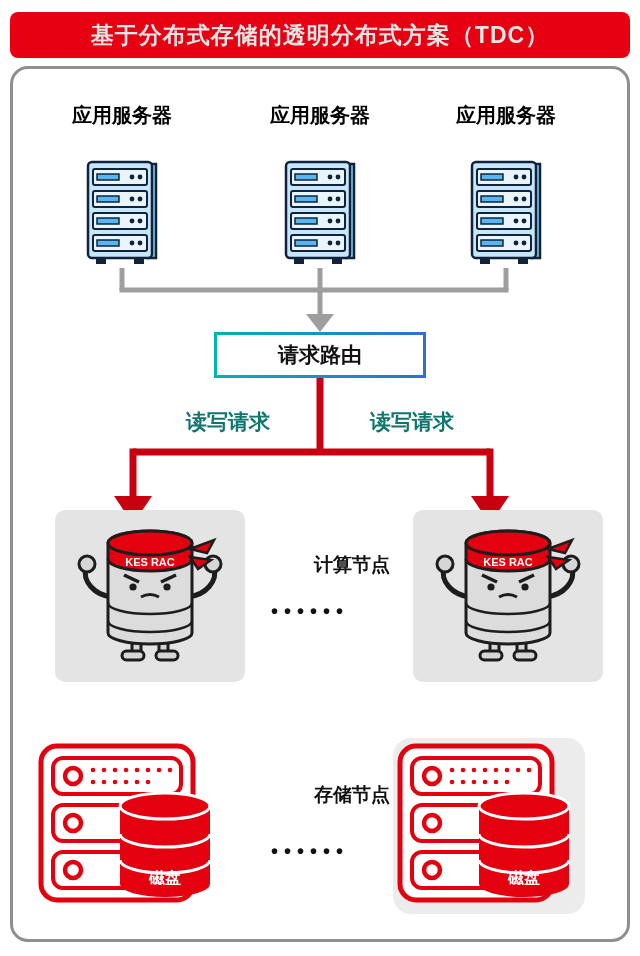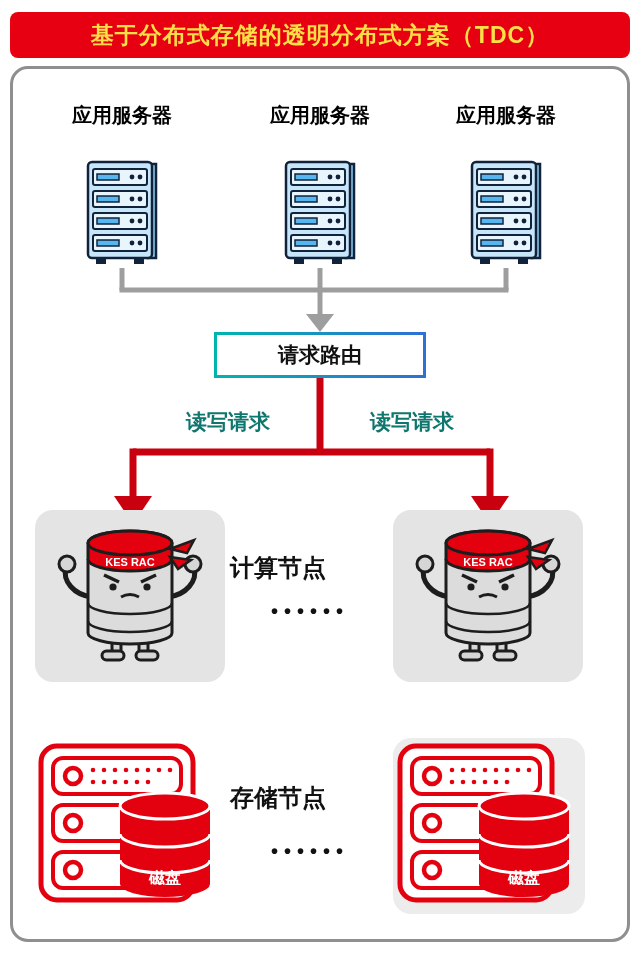--- a/index.html
+++ b/index.html
@@ -1,20 +1,20 @@
 <!DOCTYPE html>
 <html><head>
 <meta charset="utf-8">
 <style>
   * { margin:0; padding:0; box-sizing:border-box; }
   body { background:#ffffff; font-family:"Liberation Sans","DejaVu Sans",sans-serif; }
   .screen { position:relative; width:640px; height:956px; background:#ffffff; overflow:hidden; }
 
   .banner { position:absolute; left:10px; top:12px; width:620px; height:46px;
-    background:#E60012; border-radius:8px; color:#fde047; display:flex;
+    background:#E60012; border-radius:8px; color:#e5e5e5; display:flex;
     align-items:center; justify-content:center; font-size:23px; font-weight:700; letter-spacing:1px; }
 
   .panel { position:absolute; left:10px; top:66px; width:620px; height:876px;
     border:3px solid #8f8f8f; border-radius:18px; background:#ffffff; }
 
   .server-label { position:absolute; width:150px; top:102px; text-align:center;
     font-size:20px; font-weight:700; color:#000000; }
   .server-icon { position:absolute; top:152px; }
 
   .overlay { position:absolute; left:0; top:0; pointer-events:none; }
@@ -23,27 +23,27 @@
     background:linear-gradient(90deg,#00B5AD,#2F6FD6); padding:3px; }
   .router-inner { width:100%; height:100%; background:#ffffff; display:flex;
     align-items:center; justify-content:center; font-size:21px; font-weight:700; color:#111; }
 
   .req-label { position:absolute; width:140px; text-align:center; font-size:21px;
     font-weight:700; color:#0f766e; top:408px; }
   .req-left { left:158px; }
   .req-right { left:342px; }
 
   .compute-box { position:absolute; top:510px; width:190px; height:172px;
-    background:#E4E4E4; border-radius:18px; }
+    background:#E4E4E4; border-radius:10px;margin-left:20px; }
   .compute-left { left:35px; }
   .compute-right { left:393px; }
   .compute-box svg { position:absolute; left:15px; top:5px; }
 
-  .mid-label { position:absolute; left:230px; width:160px; text-align:left;
-    font-size:24px; font-weight:700; color:#111; }
+  .mid-label { position:absolute; left:230px; width:160px; text-align:right;
+    font-size:19px; font-weight:700; color:#111; }
   .mid-dots { position:absolute; left:230px; width:160px; text-align:center;
     font-size:20px; font-weight:700; color:#111; letter-spacing:6px; }
 
   .storage-left { position:absolute; left:35px; top:742px; width:190px; height:168px; }
   .storage-panel { position:absolute; left:393px; top:738px; width:192px; height:176px;
     background:#ECECEC; border-radius:18px; }
   .storage-panel svg { position:absolute; left:1px; top:4px; }
 
   svg text { font-family:"Liberation Sans","DejaVu Sans",sans-serif; }
 </style>

